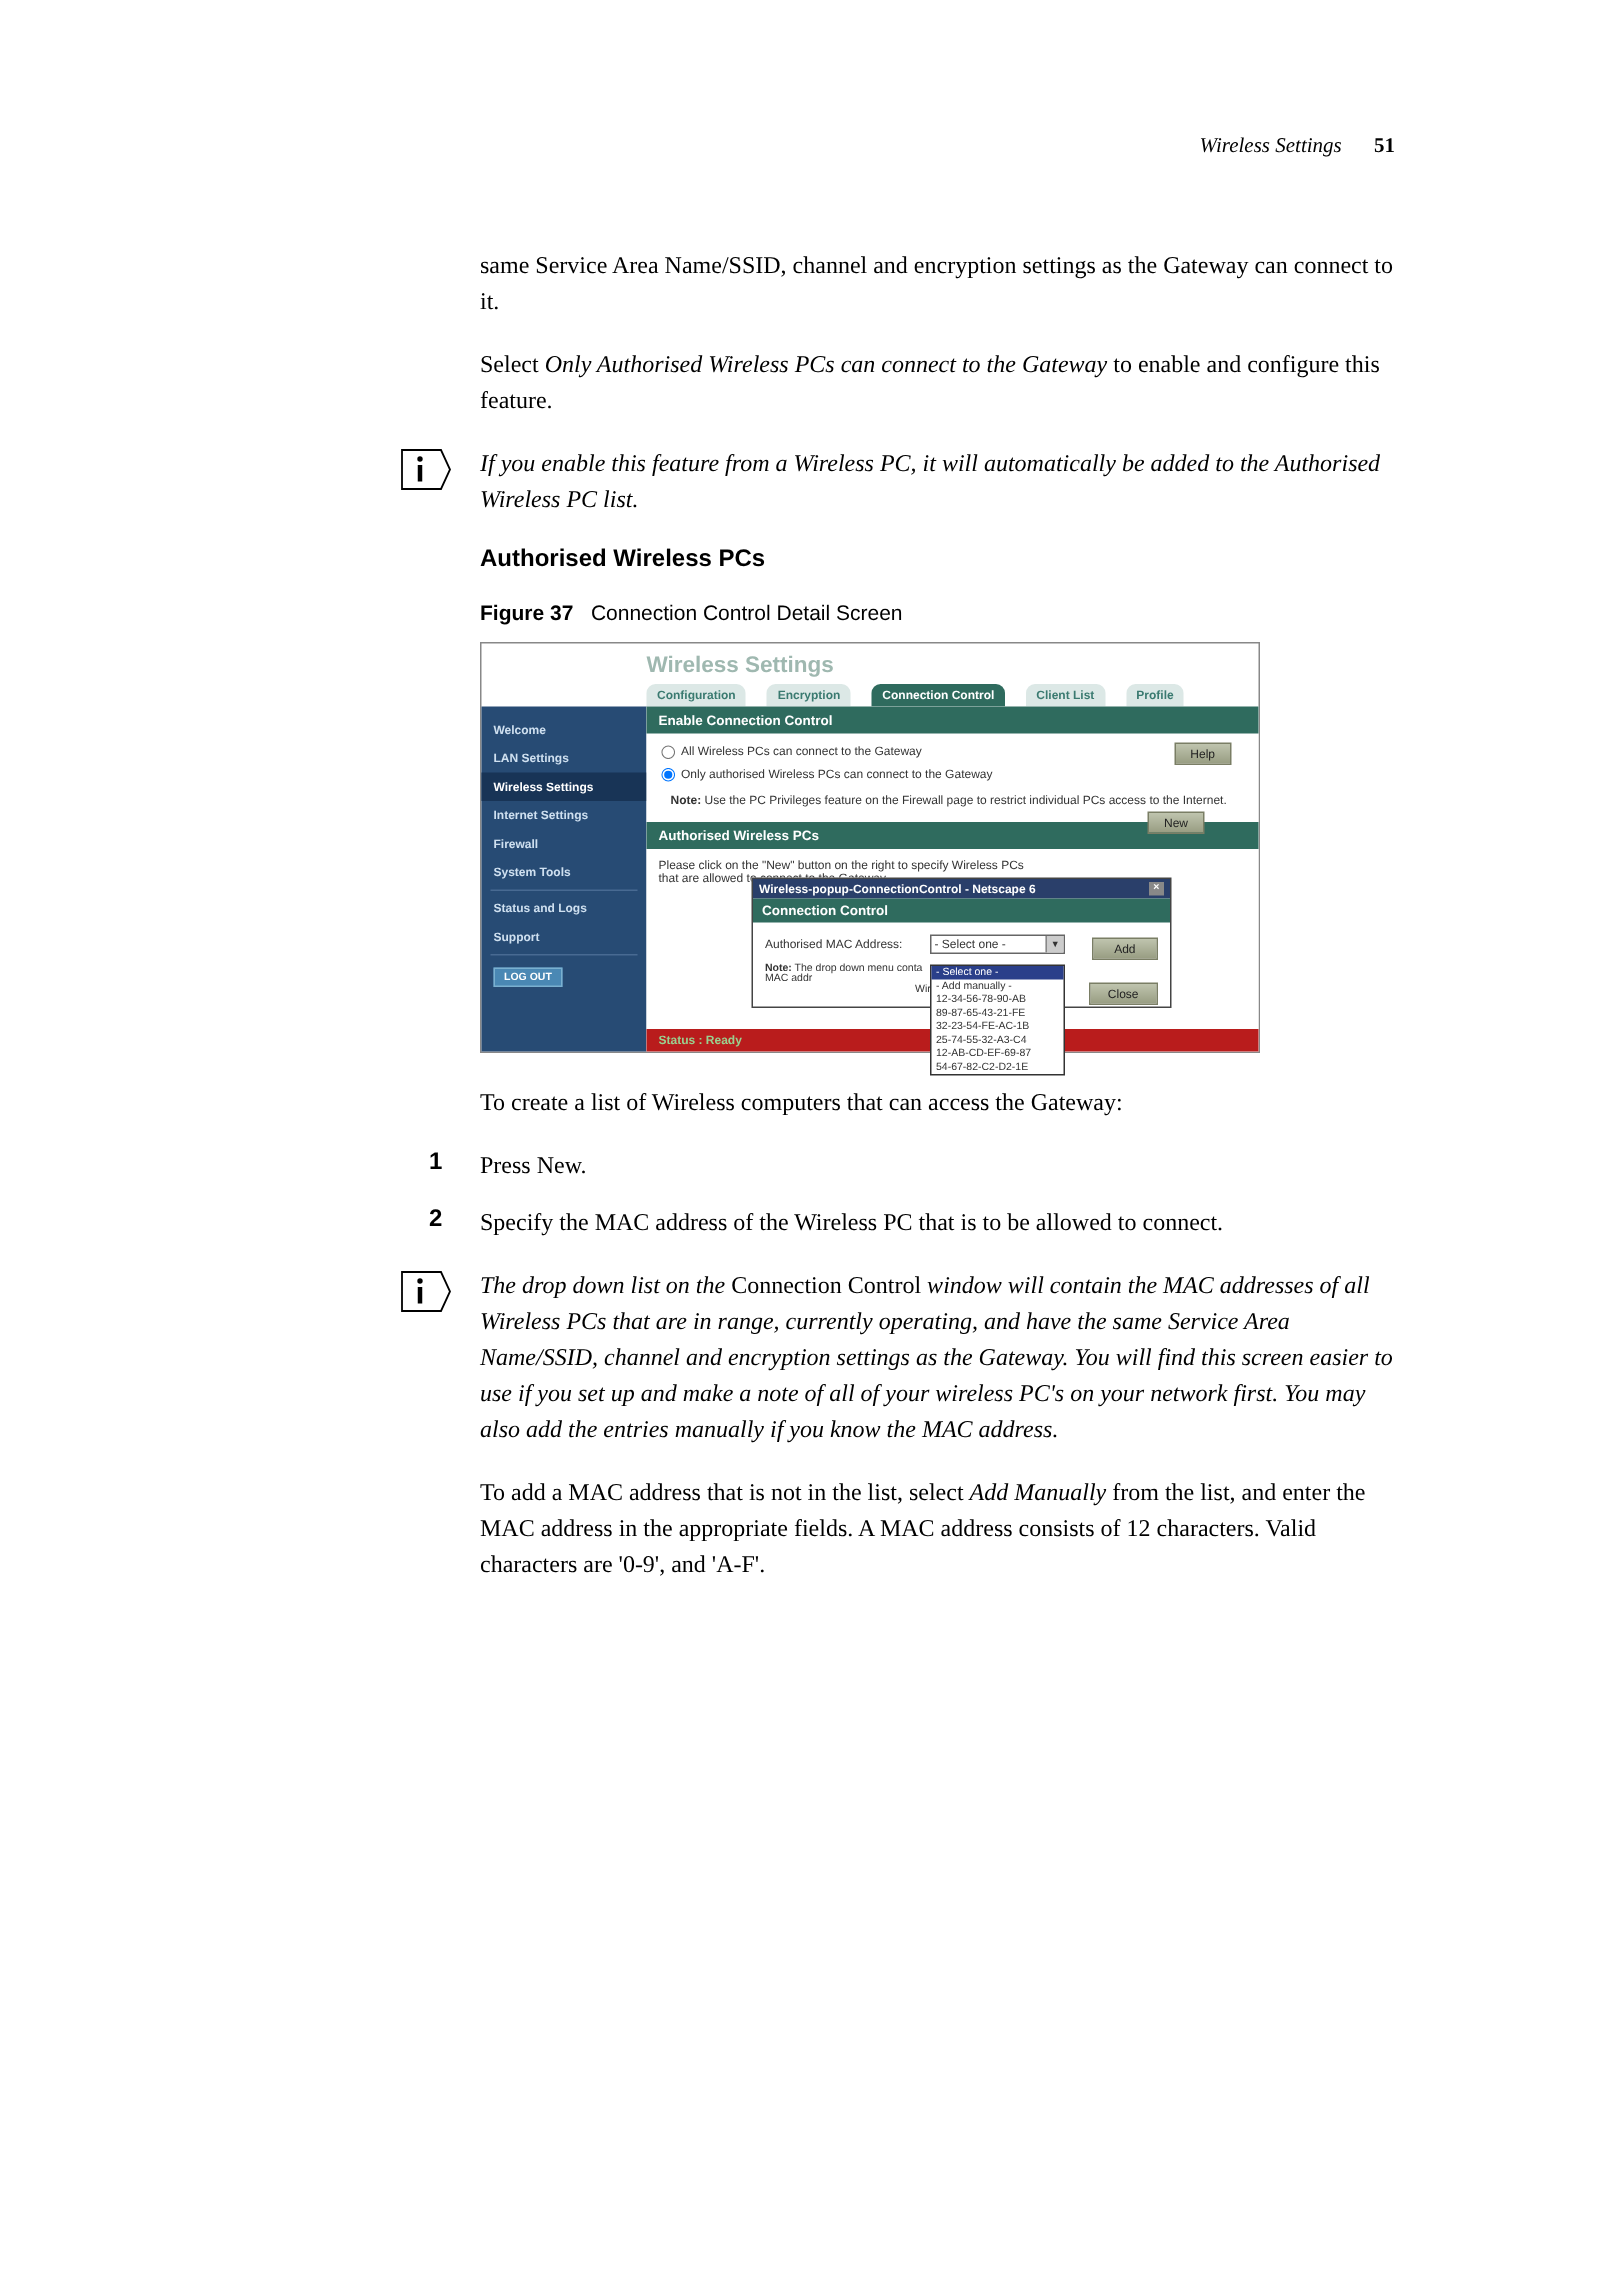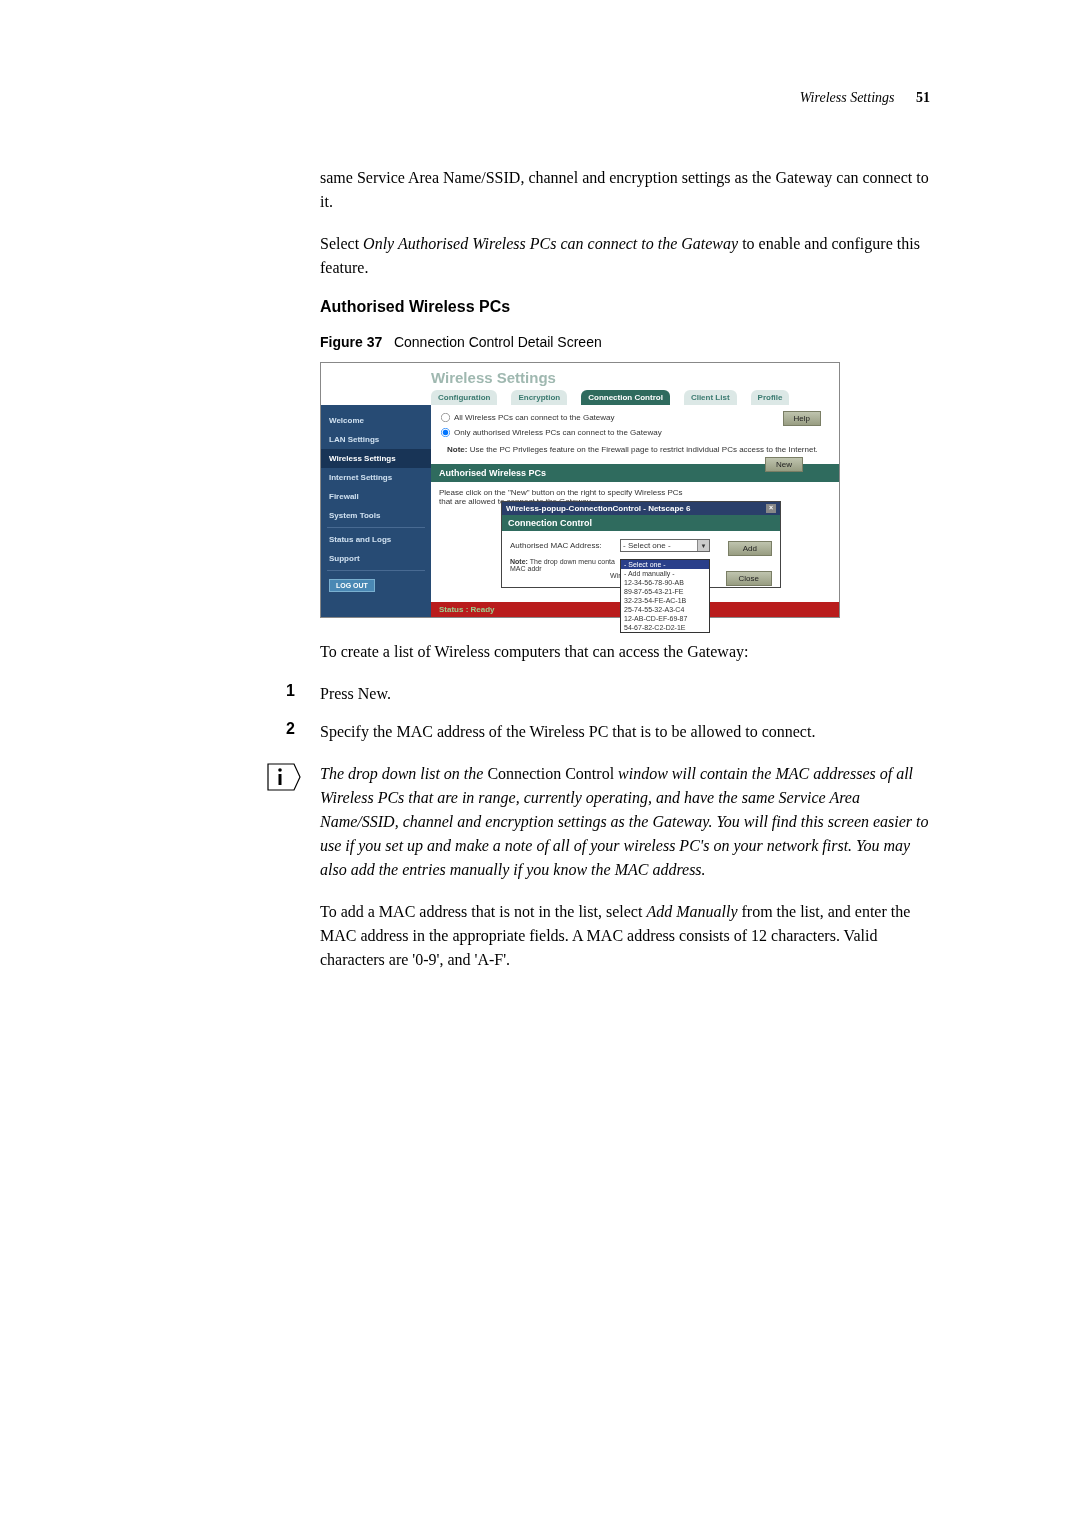--- a/index.html
+++ b/index.html
@@ -307,20 +307,30 @@
     <span>Wireless Settings</span>
     <span class="header-page-num">51</span>
   </div>
 
   <p class="body-text">same Service Area Name/SSID, channel and encryption settings as the Gateway can connect to it.</p>
 
   <p class="body-text">
     <span>Select </span><span class="italic">Only Authorised Wireless PCs can connect to the Gateway</span><span> to enable and configure this feature.</span>
   </p>
 
+  <div class="note-block">
+    <span class="info-icon">
+      <svg viewBox="0 0 36 30">
+        <polygon points="2,2 28,2 34,15 28,28 2,28" fill="none" stroke="#000" stroke-width="1.2"></polygon>
+        <circle cx="14" cy="8" r="1.8" fill="#000"></circle>
+        <rect x="12.5" y="12" width="3" height="11" fill="#000"></rect>
+      </svg>
+    </span>
+    <p class="note-body">If you enable this feature from a Wireless PC, it will automatically be added to the Authorised Wireless PC list.</p>
+  </div>
 
   <div class="subhead">Authorised Wireless PCs</div>
 
   <div class="figure-caption">
     <span class="bold">Figure 37</span>
     &nbsp;&nbsp;<span>Connection Control Detail Screen</span>
   </div>
 
   <div class="screenshot">
     <div class="ss-title-area">Wireless Settings</div>
@@ -339,20 +349,21 @@
         <div class="sidebar-item">Internet Settings</div>
         <div class="sidebar-item">Firewall</div>
         <div class="sidebar-item">System Tools</div>
         <div class="sidebar-sep"></div>
         <div class="sidebar-item">Status and Logs</div>
         <div class="sidebar-item">Support</div>
         <div class="sidebar-sep"></div>
         <span class="logout-btn">LOG OUT</span>
       </div>
       <div class="content-area">
+        <div class="panel-head">Enable Connection Control</div>
         <div class="panel-body">
           <div class="radio-row">
             <input type="radio" style=""><span>All Wireless PCs can connect to the Gateway</span>
           </div>
           <div class="radio-row">
             <input type="radio" checked="" style=""><span>Only authorised Wireless PCs can connect to the Gateway</span>
           </div>
           <span class="btn help-btn">Help</span>
           <div class="note-line">
             <span class="b">Note:</span><span> Use the PC Privileges feature on the Firewall page to restrict individual PCs access to the Internet.</span>

